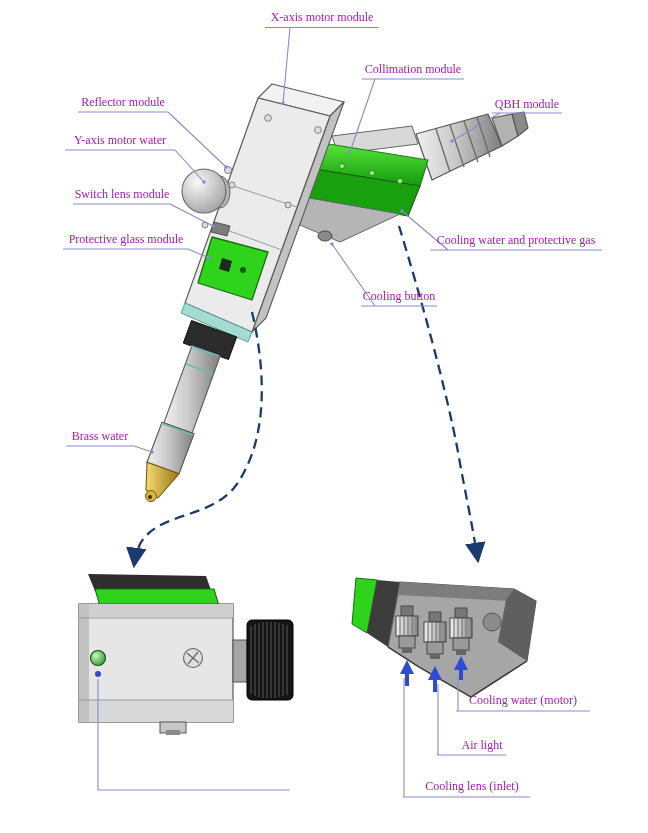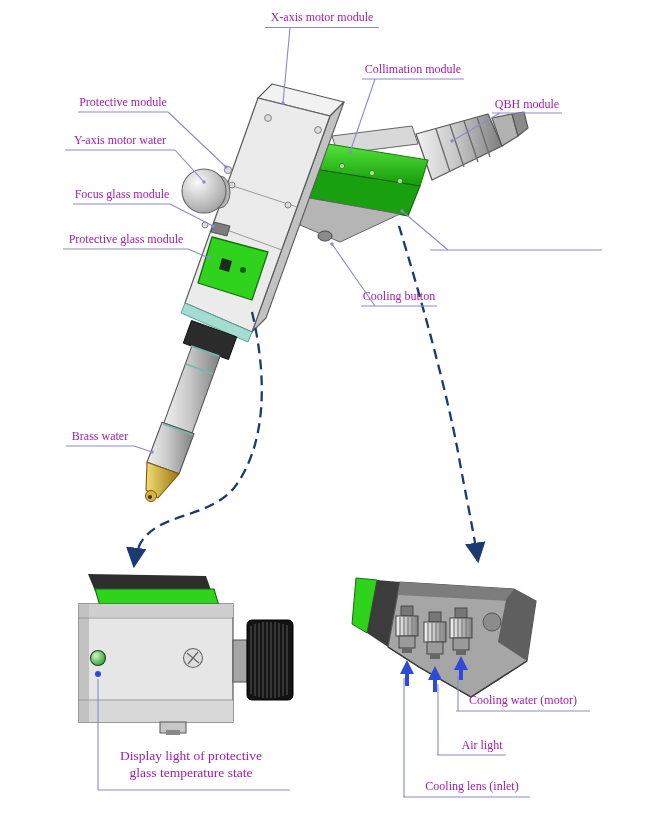--- a/index.html
+++ b/index.html
@@ -210,28 +210,25 @@
     <circle cx="209" cy="258" r="1.7"></circle>
         <circle cx="402" cy="211" r="1.7"></circle>
         <circle cx="332" cy="244" r="1.7"></circle>
     <circle cx="152" cy="452" r="1.7"></circle>
   </g>
 </svg>
 
 <div class="label" style="left:322px;top:11px">X-axis motor module</div>
 <div class="label" style="left:413px;top:63px">Collimation module</div>
 <div class="label" style="left:527px;top:98px">QBH module</div>
-<div class="label" style="left:123px;top:96px">Protective module</div>
+<div class="label" style="left:123px;top:96px">Reflector module</div>
 <div class="label" style="left:120px;top:134px">Y-axis motor water</div>
-<div class="label" style="left:122px;top:188px">Focus glass module</div>
+<div class="label" style="left:122px;top:188px">Switch lens module</div>
 <div class="label" style="left:126px;top:233px">Protective glass module</div>
+<div class="label" style="left:516px;top:234px">Cooling water and protective gas</div>
 <div class="label" style="left:399px;top:290px">Cooling button</div>
 <div class="label" style="left:100px;top:430px">Brass water</div>
 
-<div class="label-two" style="left:191px;top:748px">
-  <span>Display light of protective</span>
-  <span>glass temperature state</span>
-</div>
 <div class="label" style="left:523px;top:694px">Cooling water (motor)</div>
 <div class="label" style="left:482px;top:739px">Air light</div>
 <div class="label" style="left:472px;top:780px">Cooling lens (inlet)</div>
 
 </div>
 
 </body></html>

